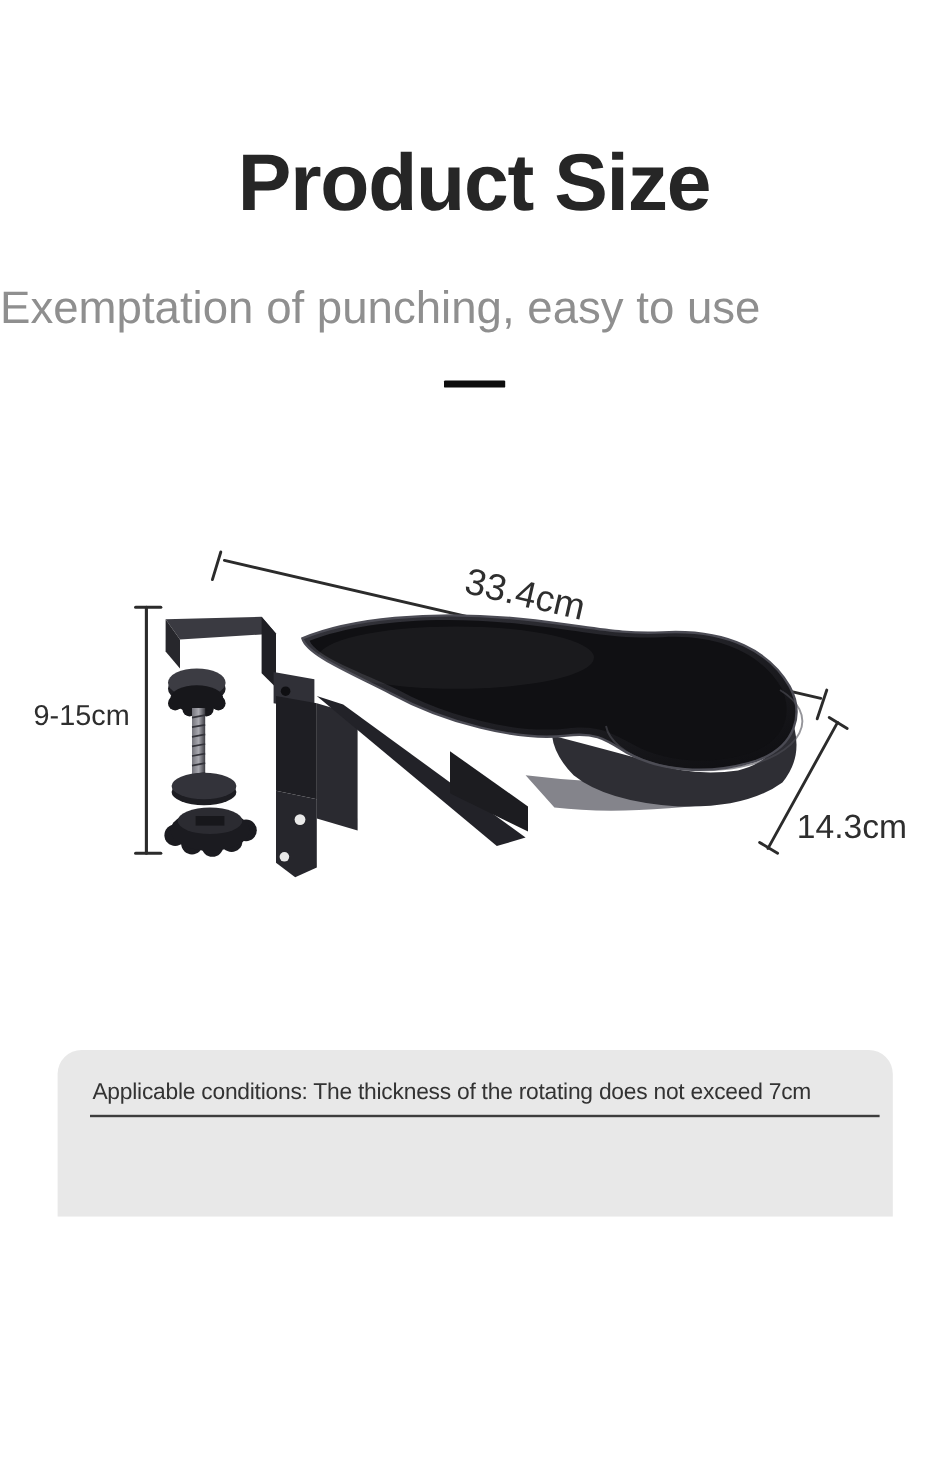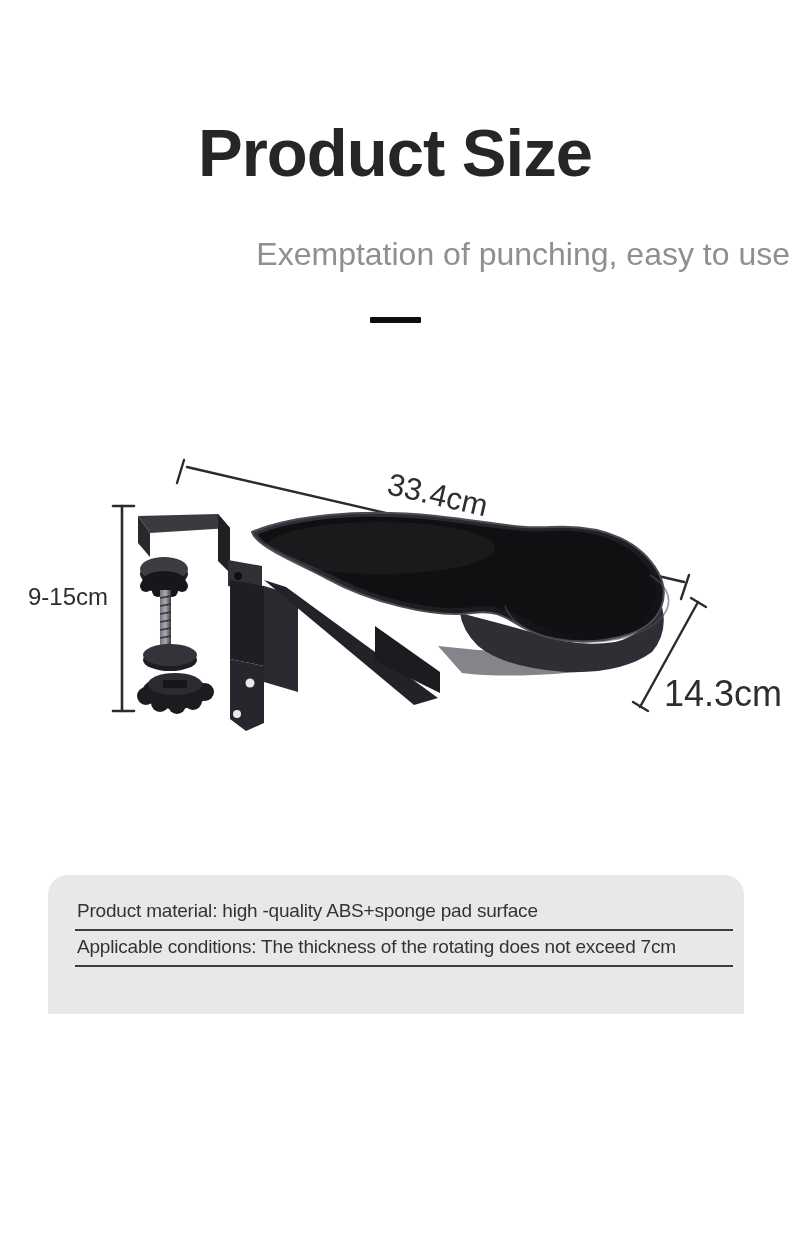--- a/index.html
+++ b/index.html
@@ -20,22 +20,22 @@
     text-align: center;
     font-size: 67px;
     font-weight: 700;
     letter-spacing: -1px;
     color: var(--title_text, #262626);
   }
   .subtitle {
     position: absolute;
     top: 236px; left: 0;
     width: 100%;
-    text-align: right;
-    font-size: 32px;
+    text-align: left;
+    font-size: 38px;
     font-weight: 400;
     color: var(--subtitle_text, #8f8f8f);
   }
   .dash {
     position: absolute;
     top: 317px; left: 370px;
     width: 51px; height: 6px;
     background: var(--divider, #0d0d0d);
     border-radius: 1px;
   }
@@ -50,21 +50,21 @@
     color: var(--dimension_text, #2e2e2e);
     white-space: nowrap;
   }
   .dim-w {
     left: 388px; top: 36px;
     font-size: 31px;
     transform: rotate(13deg);
     transform-origin: left center;
   }
   .dim-h { left: 28px; top: 153px; font-size: 24px; }
-  .dim-d { left: 664px; top: 243px; font-size: 36px; }
+  .dim-d { left: 664px; top: 243px; font-size: 28px; }
   .specs {
     position: absolute;
     top: 875px; left: 48px;
     width: 696px; height: 218px;
     background: var(--spec_box_bg, #e8e8e8);
     border-radius: 20px;
     padding: 20px 11px 0 27px;
   }
   .spec-row {
     font-size: 19px;
@@ -178,17 +178,16 @@
         <path d="M505,175 A82,41 0 1 0 650,145" fill="none" stroke="#4e4e57" stroke-width="1.6" opacity="0.6"></path>
       </g>
     </svg>
 
     <div class="dim dim-w">33.4cm</div>
     <div class="dim dim-h">9-15cm</div>
     <div class="dim dim-d">14.3cm</div>
   </div>
 
   <div class="specs">
-    <div class="spec-row">Product material: high -quality ABS+sponge pad surface</div>
     <div class="spec-row">Applicable conditions: The thickness of the rotating does not exceed 7cm</div>
   </div>
 
 </div>
 
 </body></html>

